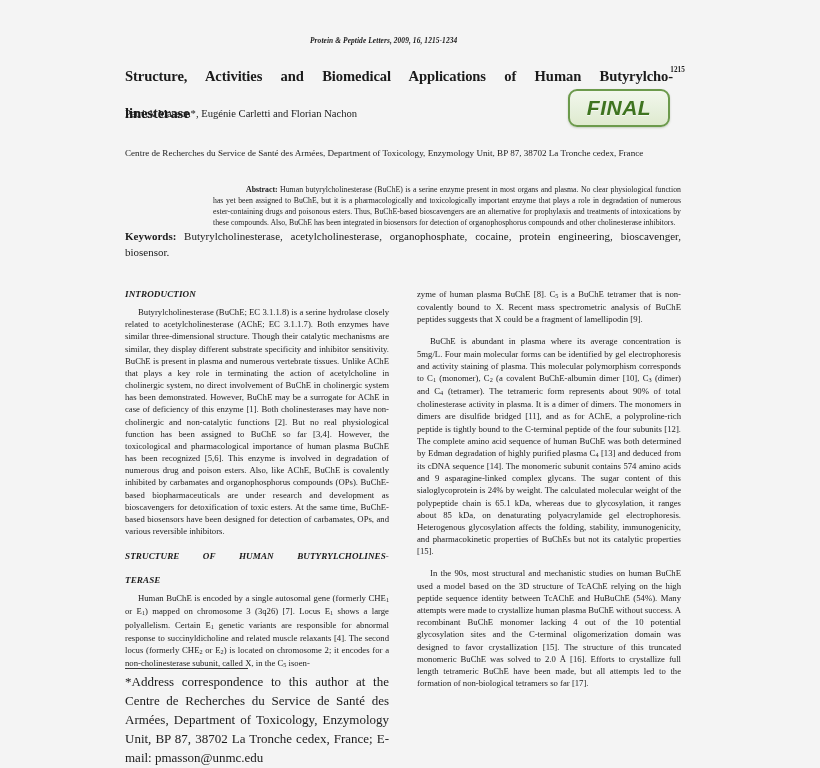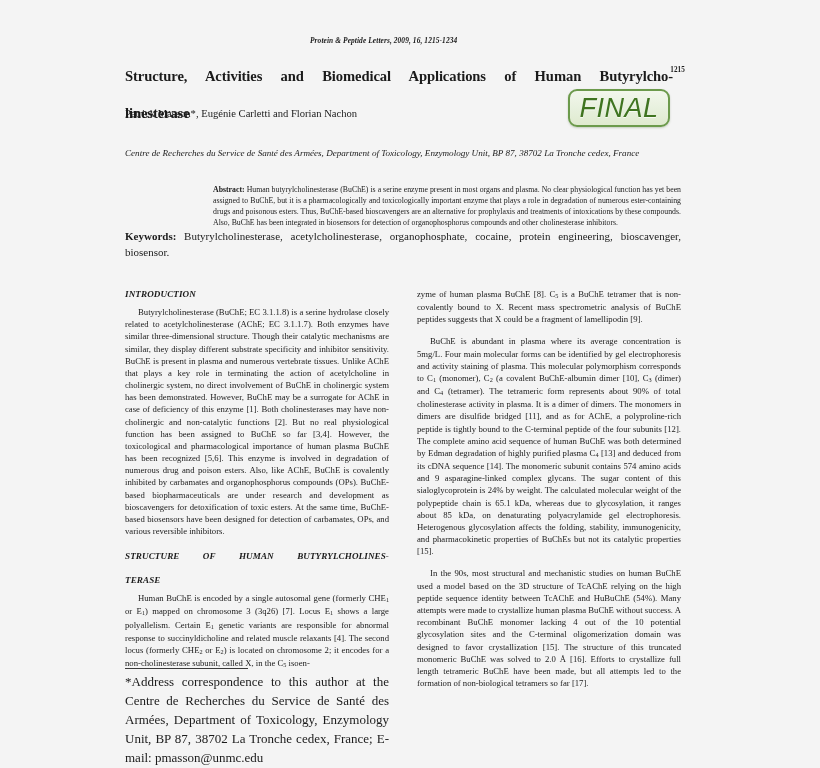--- a/index.html
+++ b/index.html
@@ -93,51 +93,50 @@
     border: 2px solid #6c9a4c;
     border-radius: 9px;
     background: linear-gradient(180deg, #f2f7ec 0%, #e7f0dd 55%, #dfeacf 100%);
     box-shadow: 0 1px 2px rgba(90,120,70,0.30);
     display: flex;
     align-items: center;
     justify-content: center;
   }
   .final-stamp span {
     font-family: "Liberation Sans", "DejaVu Sans", sans-serif;
-    font-size: 27px;
-    font-weight: normal;
+    font-size: 21px;
+    font-weight: bold;
     font-style: italic;
     color: #3f7420;
     letter-spacing: 0.5px;
     text-shadow: 0 1px 0 rgba(255,255,255,0.65);
   }
 
   
   .affiliation {
     position: absolute;
     top: 147px;
     left: 0;
     width: 556px;
     font-size: 9.1px;
-    font-style: italic;
     line-height: 1.42;
     text-align: justify;
   }
 
   
   .abstract {
     position: absolute;
     top: 184px;
     left: 88px;
     width: 468px;
     font-size: 7.8px;
     line-height: 1.42;
     text-align: justify;
   }
-  .abstract b { font-weight: bold; }
+  .abstract b { font-weight: bold; margin-left: 33px; }
 
   
   .keywords {
     position: absolute;
     top: 229px;
     left: 0;
     width: 556px;
     font-size: 11px;
     line-height: 1.42;
     text-align: justify;

